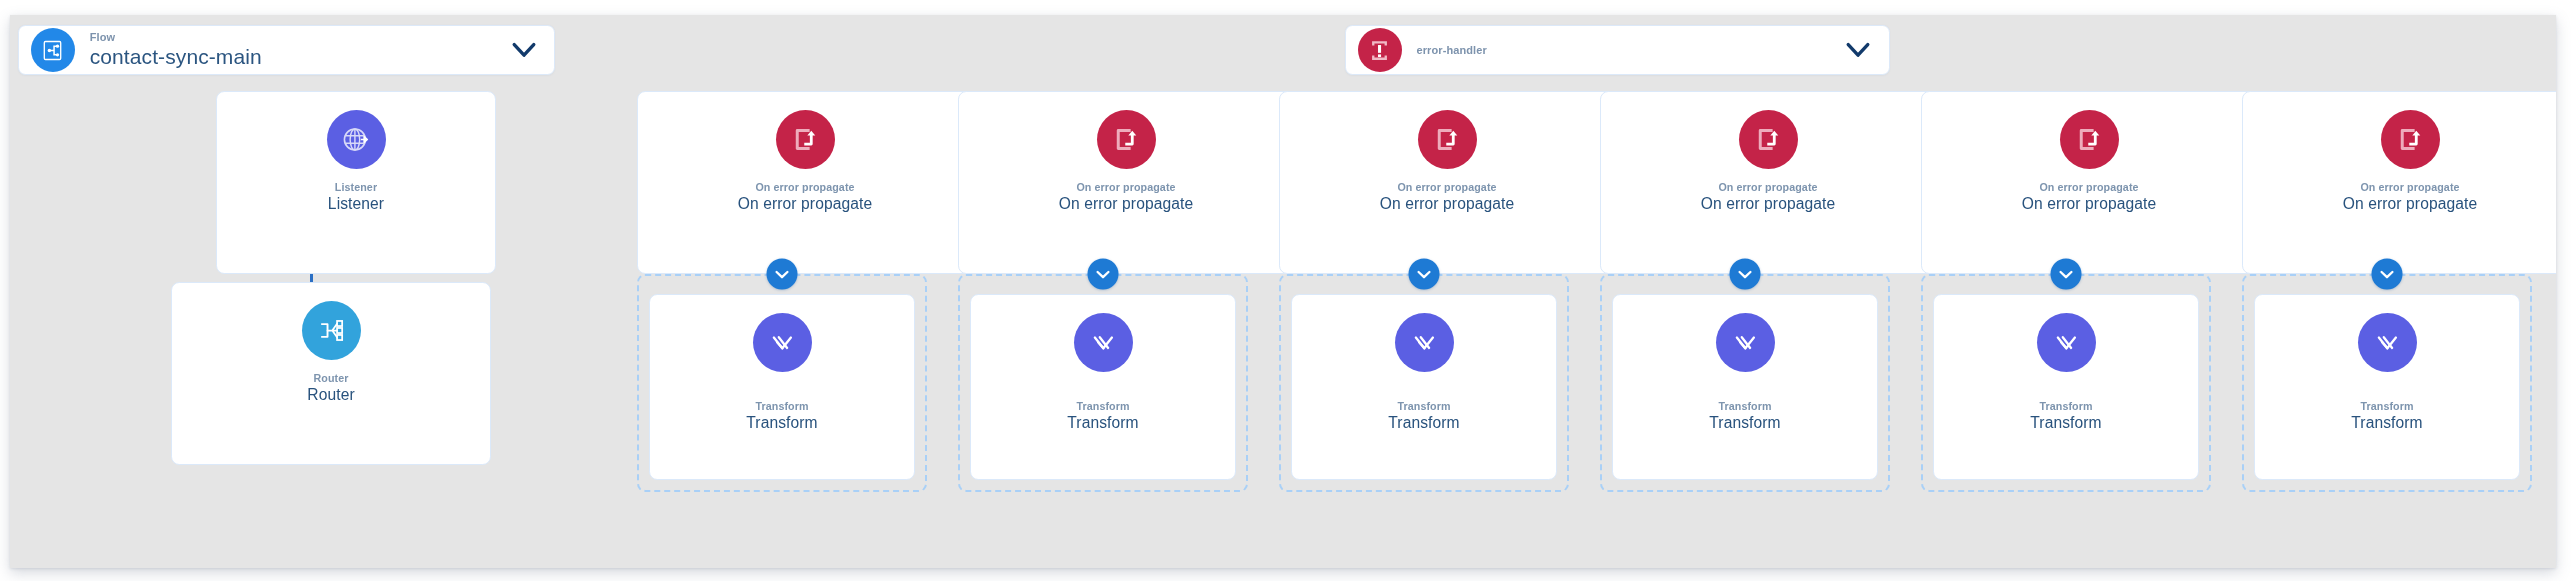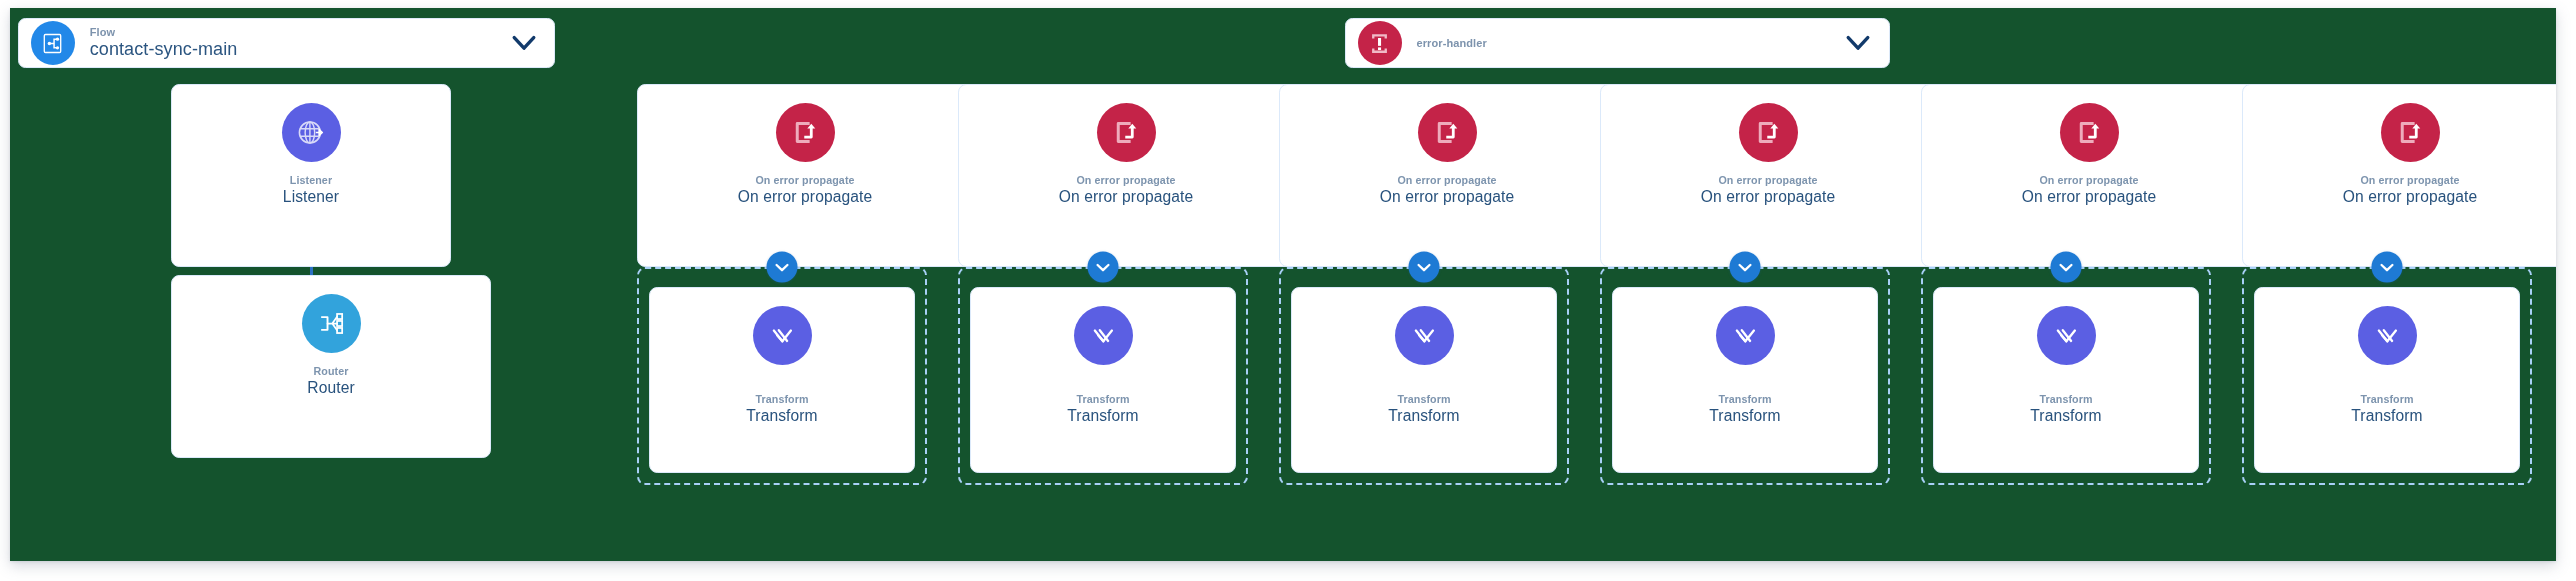--- a/index.html
+++ b/index.html
@@ -12,24 +12,24 @@
     width: 2576px;
     height: 581px;
     font-family: "Liberation Sans", sans-serif;
     overflow: hidden;
   }
 
   
   #canvas-panel {
     position: absolute;
     left: 10px;
-    top: 8px;
+    top: 15px;
     width: 2546px;
     height: 553px;
-    background: #14532d;
+    background: #e5e5e5;
     box-shadow: 0 5px 13px rgba(120,130,150,0.30), 0 0.8px 2.5px rgba(120,130,150,0.20);
     overflow: hidden;
   }
 
   
   #header-row {
     position: absolute;
     left: 0; top: 0;
     width: 100%; height: 76px;
   }
@@ -64,21 +64,21 @@
     flex: 1;
     line-height: 1.18;
   }
   .header-type {
     font-size: 11px;
     font-weight: bold;
     color: #7d93ad;
     letter-spacing: 0.1px;
   }
   .header-name {
-    font-size: 18px;
+    font-size: 21px;
     color: #2b5580;
     margin-top: 0.8px;
     letter-spacing: 0.1px;
   }
   .header-chevron {
     width: 48px;
     display: flex;
     align-items: center;
     justify-content: center;
     margin-right: 6.6px;
@@ -129,21 +129,21 @@
   }
   .node-name {
     font-size: 15.6px;
     color: #28527d;
     margin-top: 0.8px;
     letter-spacing: 0.1px;
   }
 
   
   #column-source { left: 161px; width: 280px; }
-  #listener-card { width: 280px; height: 183px; }
+  #listener-card { width: 280px; height: 183px; margin-left: 45px; }
   #router-card   { width: 320px; height: 183px; margin-top: 8px; }
   #source-connector-line {
     position: absolute;
     left: 139px;
     top: 183px;
     width: 3.3px;
     height: 23px;
     background: #2b6fc4;
     z-index: 1;
   }

